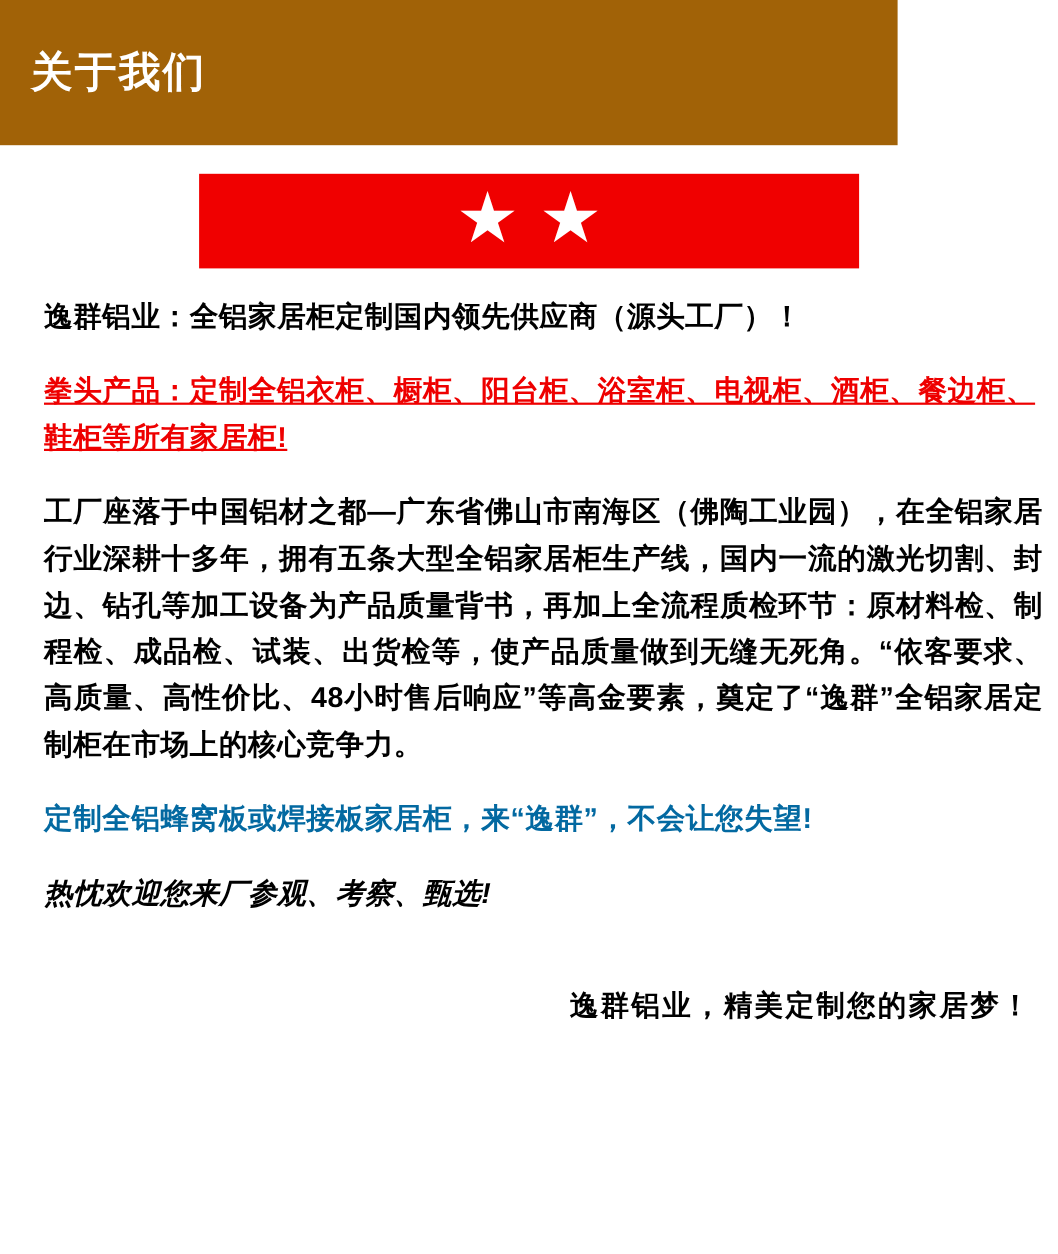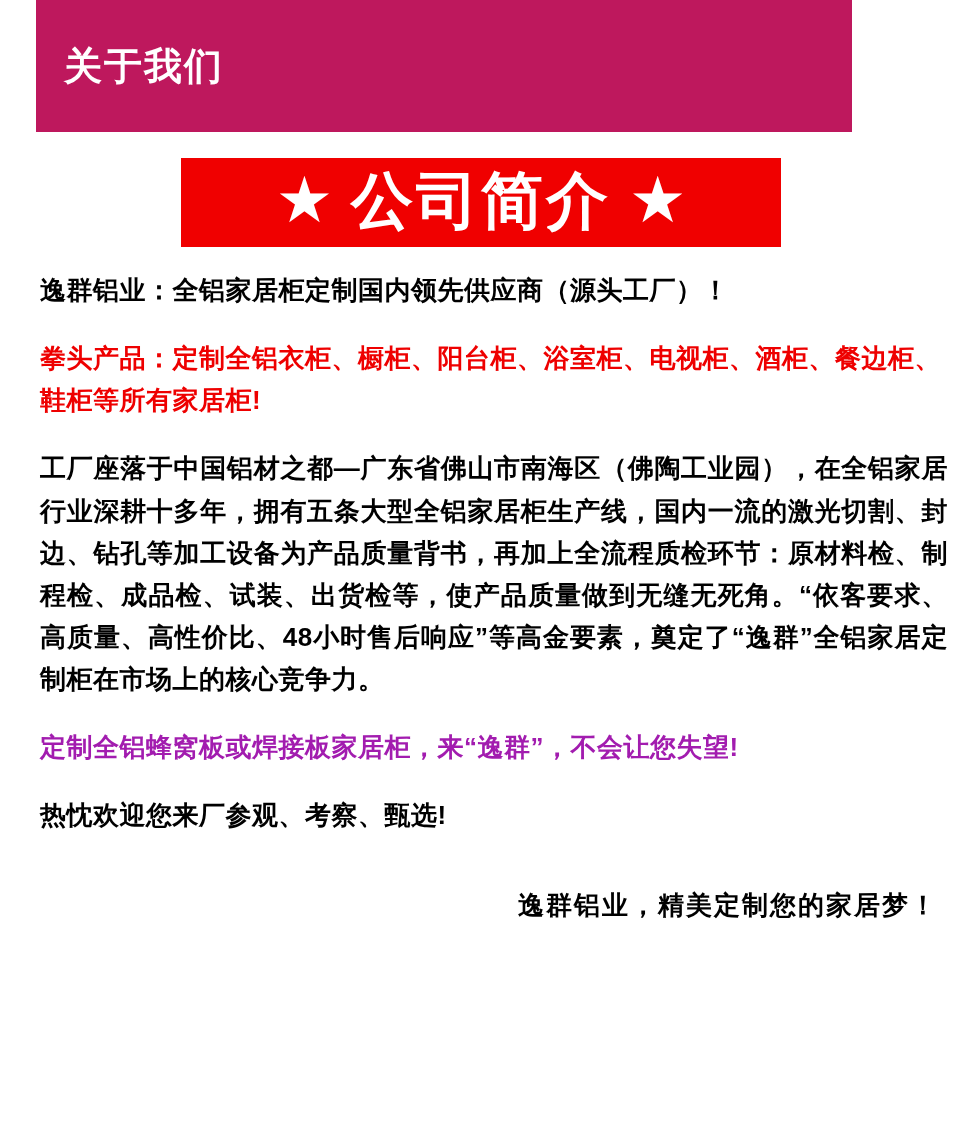--- a/index.html
+++ b/index.html
@@ -16,26 +16,25 @@
   .page {
     position: relative;
     width: 962px;
     height: 1140px;
     background: #ffffff;
   }
   
   .header-bar {
     width: 816px;
     height: 132px;
-    background: #be185d;
+    background: #a16207;
     display: flex;
     align-items: center;
     box-sizing: border-box;
     padding-left: 28px;
-    margin-left: 36px;
   }
   .header-title {
     color: #ffffff;
     font-size: 38px;
     font-weight: bold;
     letter-spacing: 2px;
     line-height: 1;
   }
   
   .content {
@@ -81,55 +80,56 @@
     line-height: 1.62;
     color: #000000;
     letter-spacing: 0.5px;
   }
   .p-intro {
     margin-top: 22px;
   }
   .p-red {
     color: #ee0000;
     margin-top: 0;
+    text-decoration: underline;
   }
   .p-body {
     margin-top: 23px;
     text-align: justify;
     text-justify: inter-ideograph;
   }
   .p-red2 {
-    color: #a21caf;
+    color: #0369a1;
     margin-top: 18px;
   }
   .p-welcome {
     margin-top: 8px;
+    font-style: italic;
   }
   .p-slogan {
-    margin-top: 48px;
+    margin-top: 60px;
     text-align: right;
     padding-right: 10px;
     letter-spacing: 2px;
   }
 </style>
 </head>
 <body>
 
 <div class="page">
 
   <div class="header-bar">
     <div class="header-title">关于我们</div>
   </div>
 
   <div class="content">
 
     <div class="banner-wrap">
       <div class="banner">
         <span class="banner-star">★</span>
-        <span class="banner-text">公司简介</span>
         <span class="banner-star">★</span>
       </div>
     </div>
 
     <p class="para p-intro">逸群铝业：全铝家居柜定制国内领先供应商（源头工厂）！</p>
 
     <p class="para p-red">拳头产品：定制全铝衣柜、橱柜、阳台柜、浴室柜、电视柜、酒柜、餐边柜、鞋柜等所有家居柜!</p>
 
     <p class="para p-body">工厂座落于中国铝材之都—广东省佛山市南海区（佛陶工业园），在全铝家居行业深耕十多年，拥有五条大型全铝家居柜生产线，国内一流的激光切割、封边、钻孔等加工设备为产品质量背书，再加上全流程质检环节：原材料检、制程检、成品检、试装、出货检等，使产品质量做到无缝无死角。“依客要求、高质量、高性价比、48小时售后响应”等高金要素，奠定了“逸群”全铝家居定制柜在市场上的核心竞争力。</p>
 

